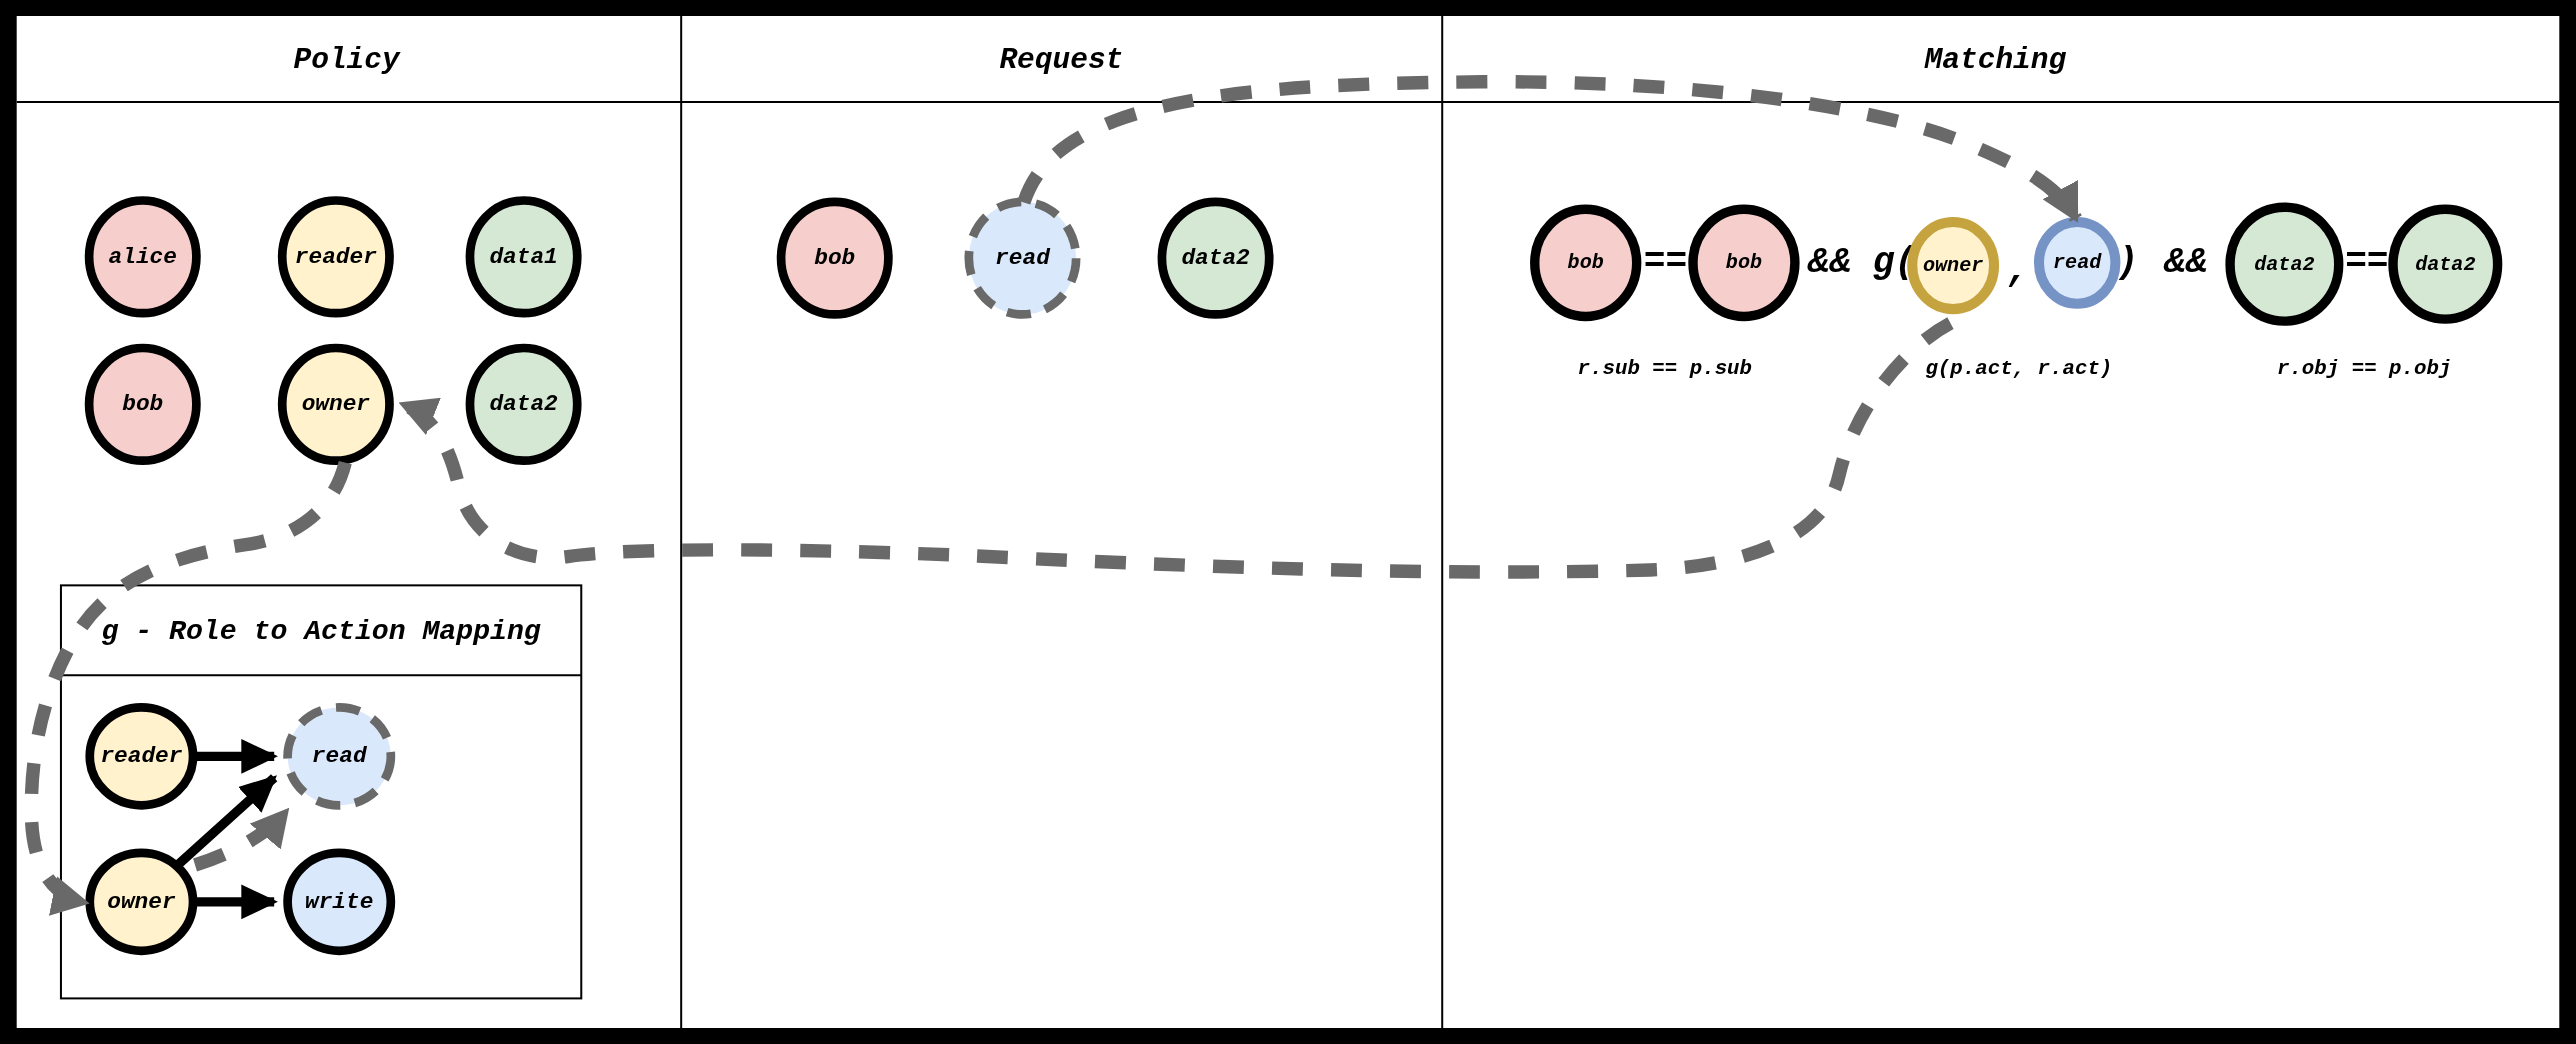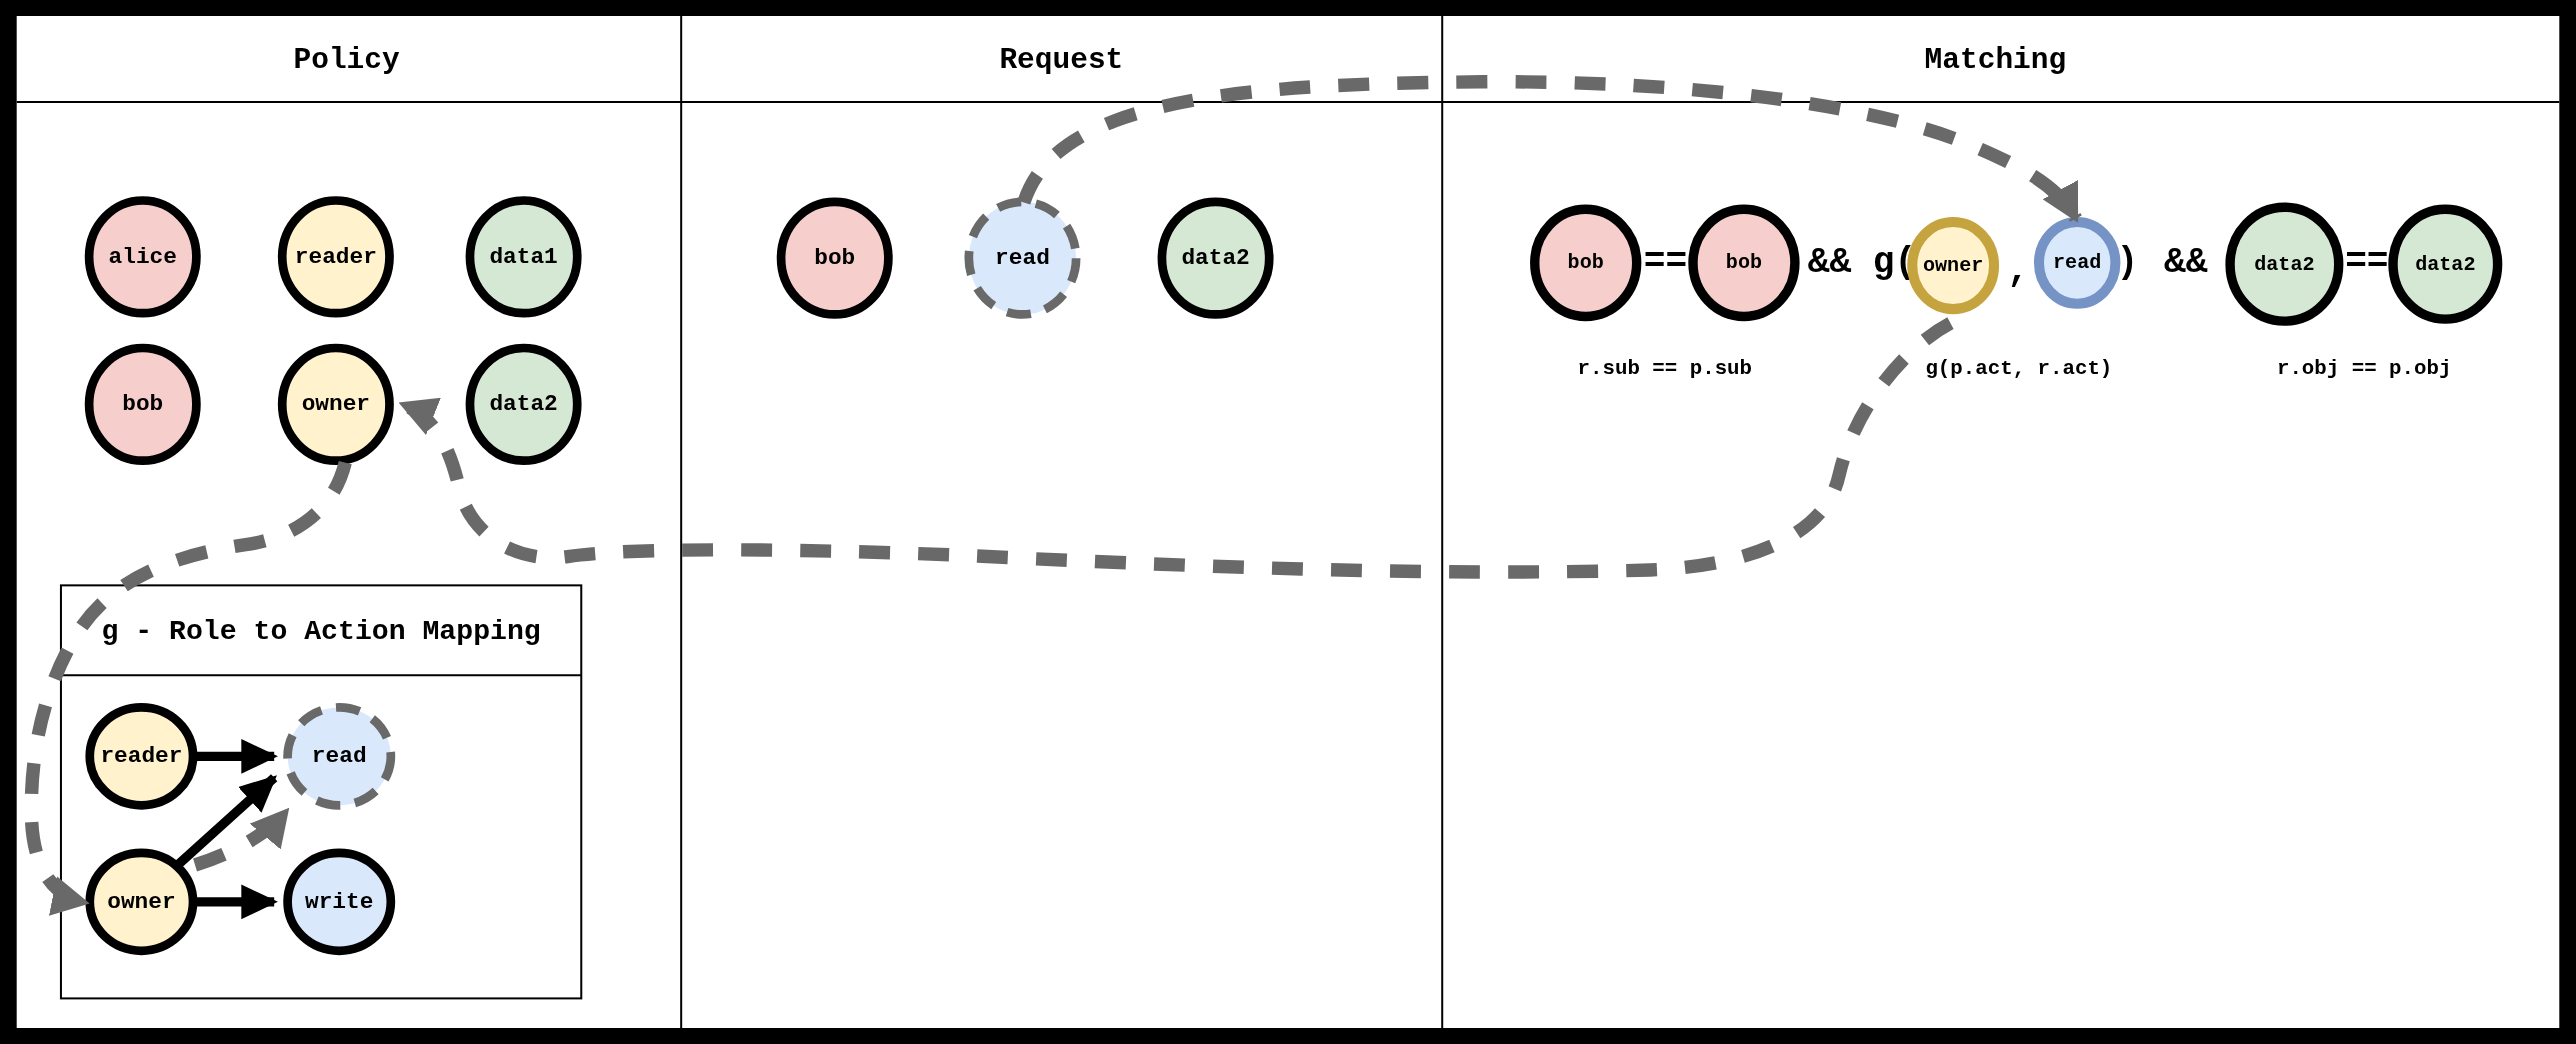--- a/index.html
+++ b/index.html
@@ -1,16 +1,16 @@
 <!DOCTYPE html>
 <html style="font-size:10.7px"><head>
 <meta charset="utf-8">
 <style>
   html,body{margin:0;padding:0;background:#000;}
-  .stage{width:2576px;height:1044px;position:relative;}
+  .stage{width:2576px;height:1044px;position:relative;font-style:italic;}
   svg{display:block;width:2576px;height:1044px;}
   text{font-family:"Liberation Mono","DejaVu Sans Mono",monospace;font-weight:bold;fill:#000;}
   .hdr{font-size:44px;}
   .node-label{font-size:34px;}
   .small-label{font-size:30px;}
   .op{font-size:54px;}
   .caption{font-size:31px;}
   .gtitle{font-size:42px;}
 </style>
 </head>

